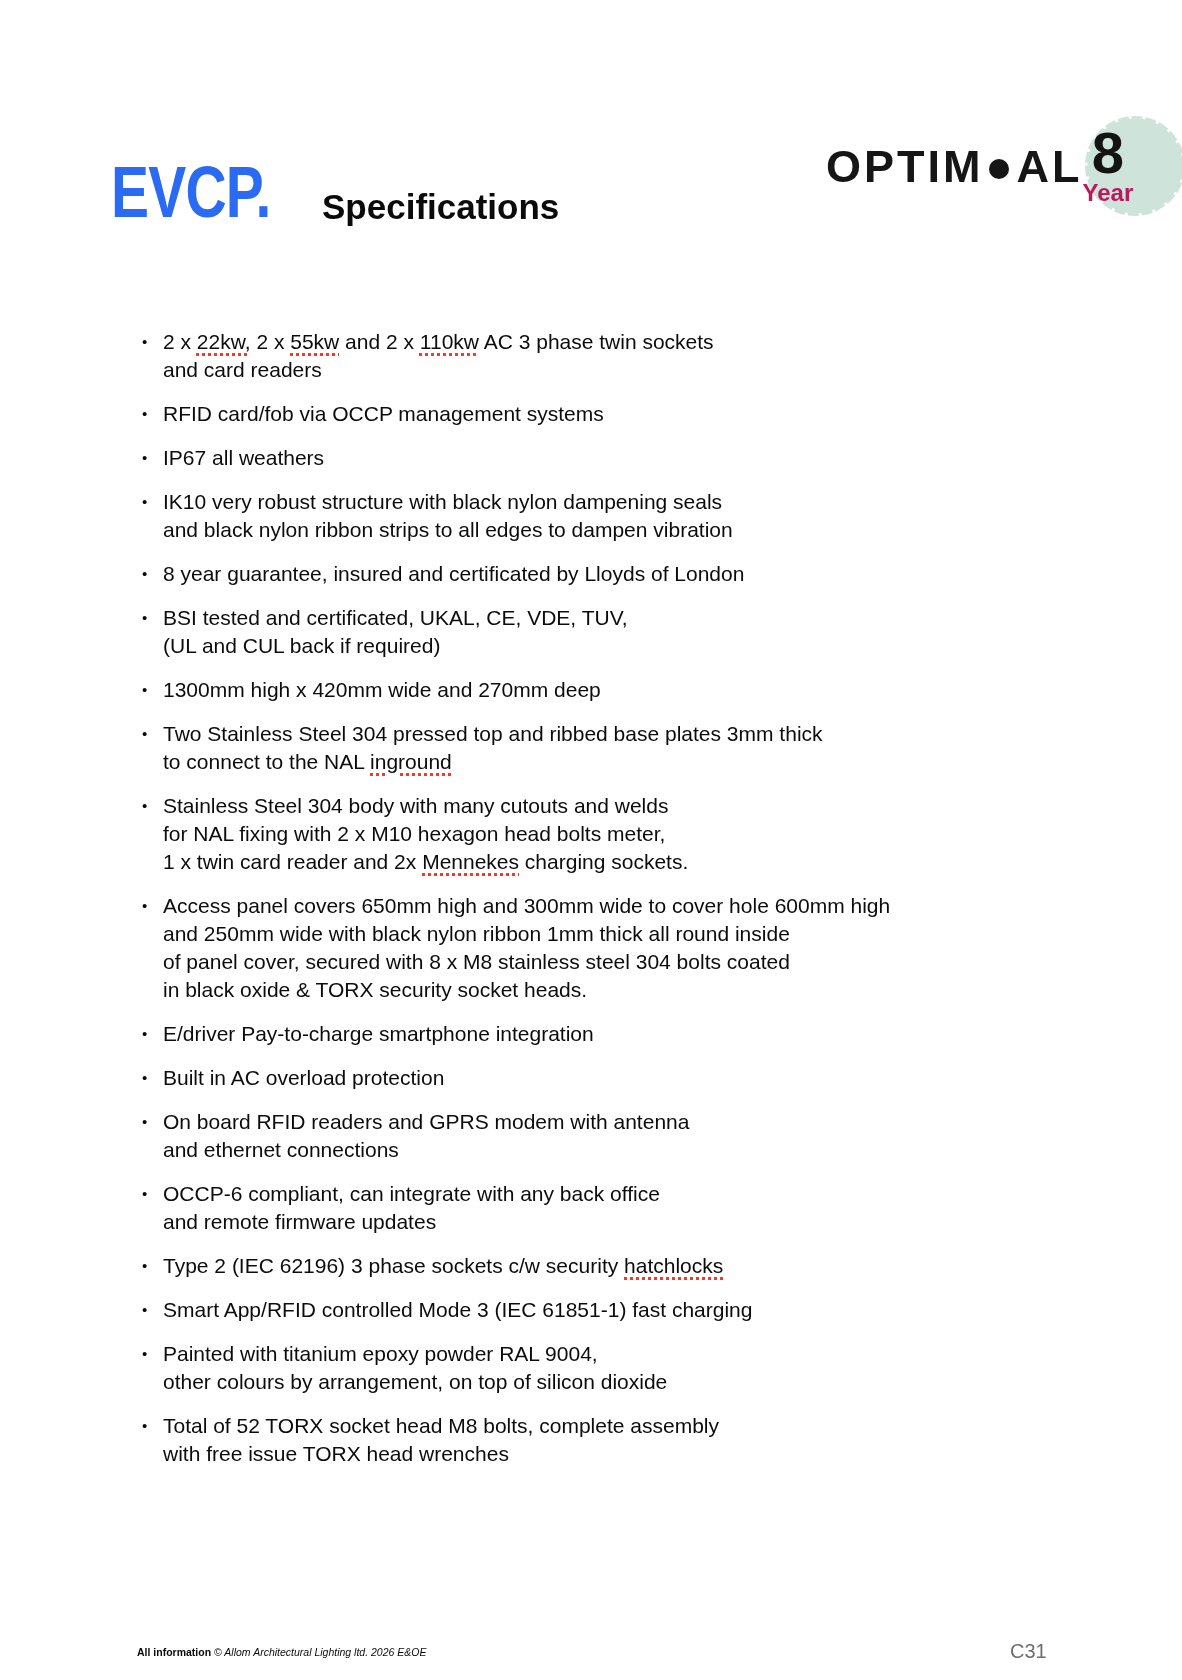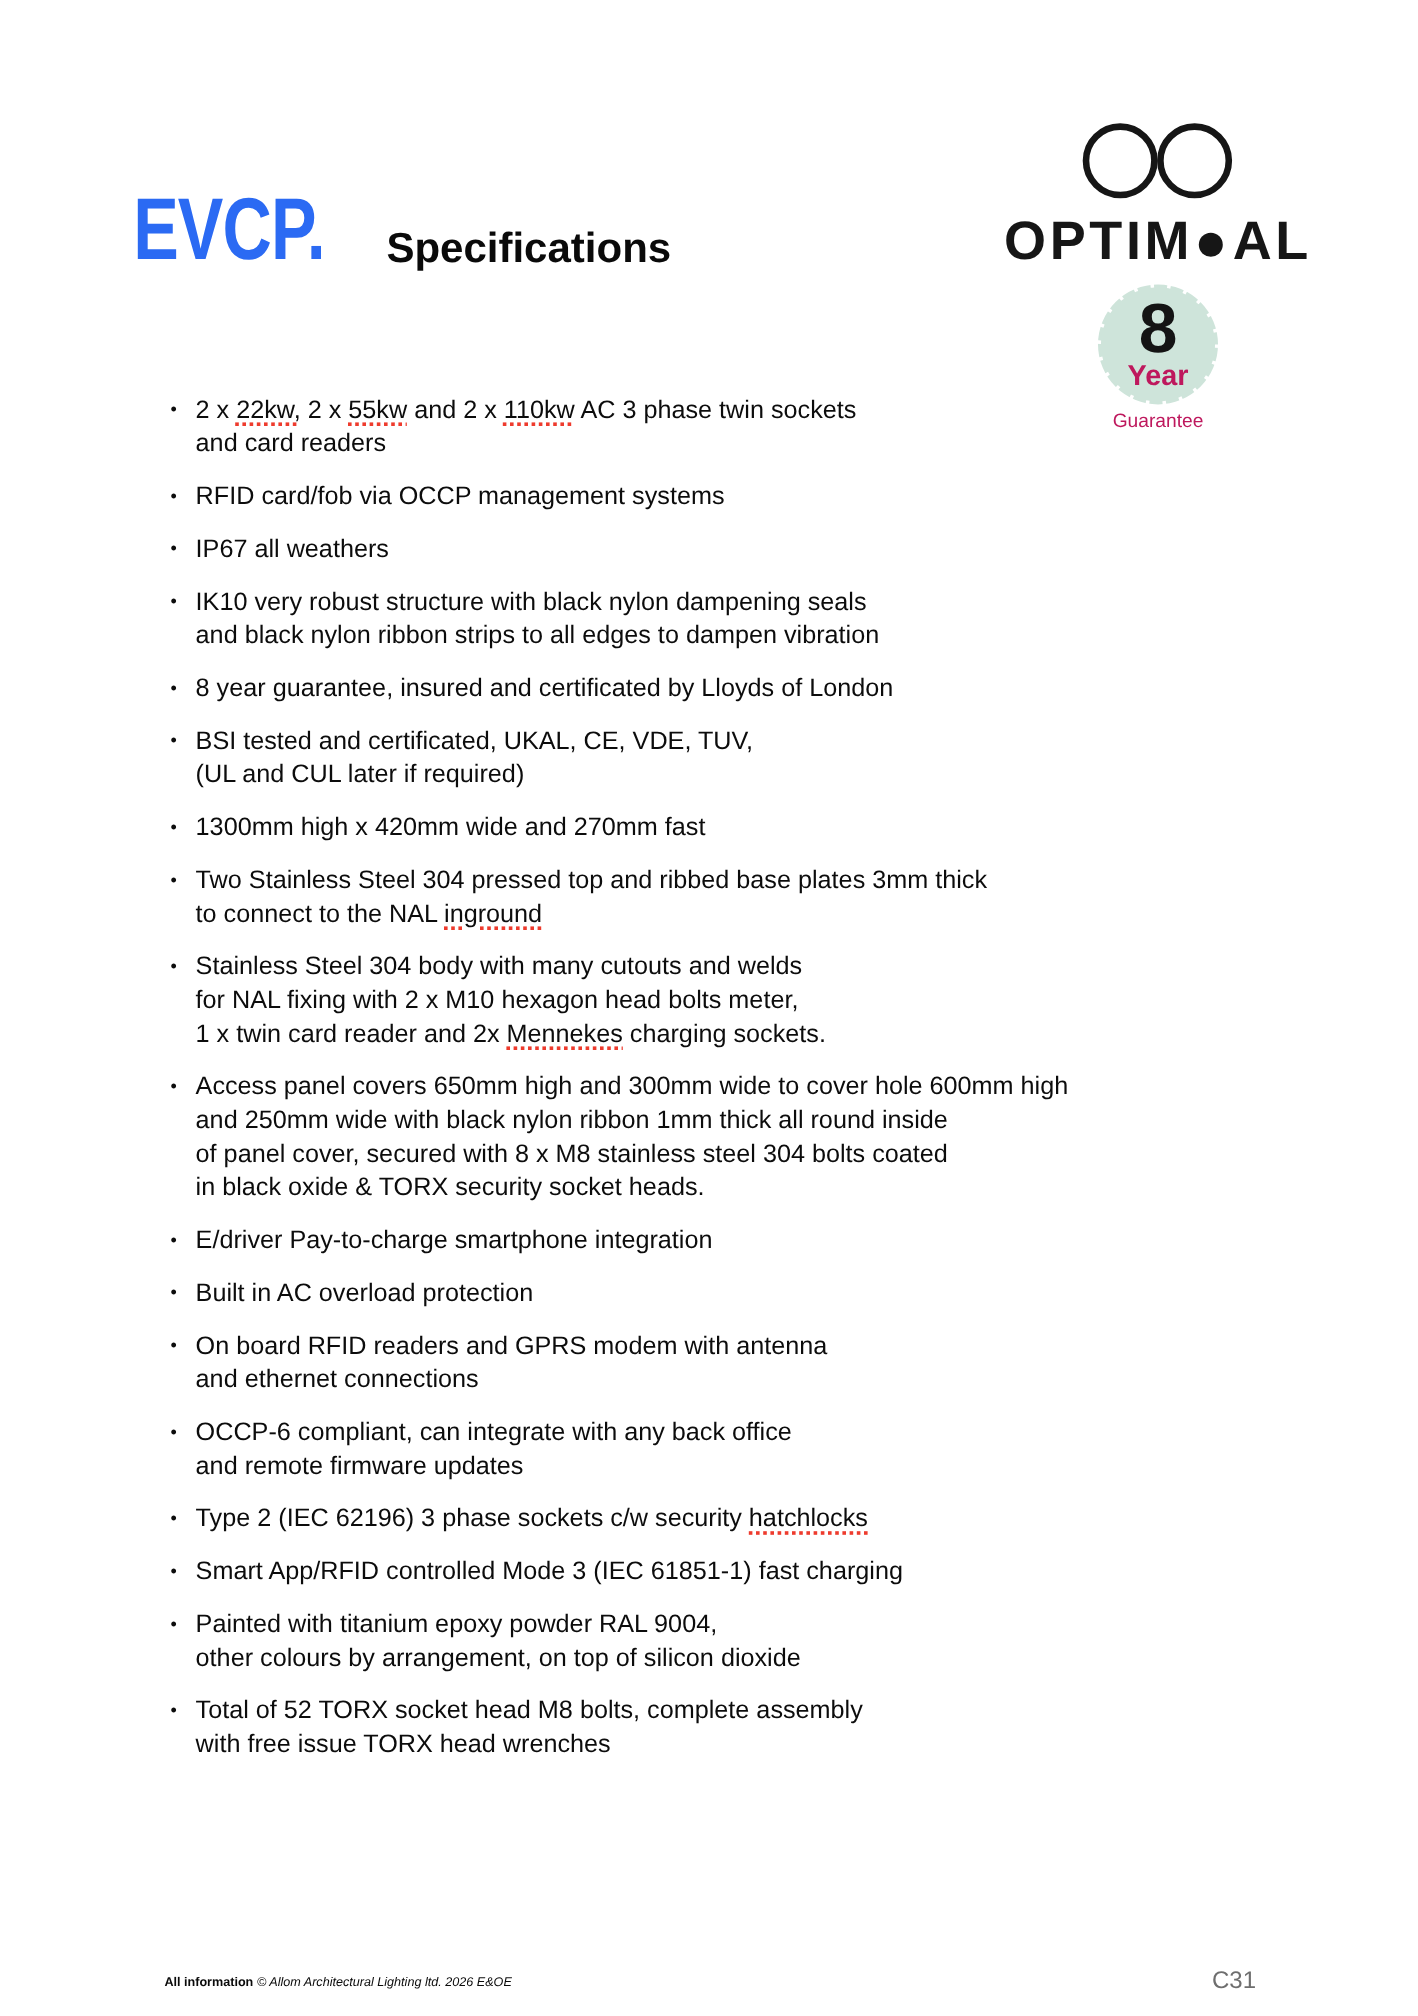--- a/index.html
+++ b/index.html
@@ -42,21 +42,20 @@
     color:#0a0a0a;
     white-space:nowrap;
   }
 
   
   .optimal-block{
     position:absolute;
     left:826px; top:86px;
     width:278px;
     display:flex;
-    flex-direction:column;
     align-items:center;
   }
   .optimal-circles{display:block;}
   .optimal-word{
     margin-top:12px;
     display:flex;
     align-items:center;
     font-size:45px;
     font-weight:700;
     letter-spacing:3px;
@@ -183,22 +182,22 @@
     </div>
     <div class="badge-label">Guarantee</div>
   </div>
 
   <ul class="spec-list">
       <li><span class="bullet">•</span><span>2 x </span><span class="sp">22kw,</span><span> 2 x </span><span class="sp">55kw</span><span> and 2 x </span><span class="sp">110kw</span><span> AC 3 phase twin sockets</span><br><span>and card readers</span></li>
       <li><span class="bullet">•</span><span>RFID card/fob via OCCP management systems</span></li>
       <li><span class="bullet">•</span><span>IP67 all weathers</span></li>
       <li><span class="bullet">•</span><span>IK10 very robust structure with black nylon dampening seals</span><br><span>and black nylon ribbon strips to all edges to dampen vibration</span></li>
       <li><span class="bullet">•</span><span>8 year guarantee, insured and certificated by Lloyds of London</span></li>
-      <li><span class="bullet">•</span><span>BSI tested and certificated, UKAL, CE, VDE, TUV,</span><br><span>(UL and CUL later if required)</span></li>
-      <li><span class="bullet">•</span><span>1300mm high x 420mm wide and 270mm fast</span></li>
+      <li><span class="bullet">•</span><span>BSI tested and certificated, UKAL, CE, VDE, TUV,</span><br><span>(UL and CUL back if required)</span></li>
+      <li><span class="bullet">•</span><span>1300mm high x 420mm wide and 270mm deep</span></li>
       <li><span class="bullet">•</span><span>Two Stainless Steel 304 pressed top and ribbed base plates 3mm thick</span><br><span>to connect to the NAL </span><span class="sp">inground</span></li>
       <li><span class="bullet">•</span><span>Stainless Steel 304 body with many cutouts and welds</span><br><span>for NAL fixing with 2 x M10 hexagon head bolts meter,</span><br><span>1 x twin card reader and 2x </span><span class="sp">Mennekes</span><span> charging sockets.</span></li>
       <li><span class="bullet">•</span><span>Access panel covers 650mm high and 300mm wide to cover hole 600mm high</span><br><span>and 250mm wide with black nylon ribbon 1mm thick all round inside</span><br><span>of panel cover, secured with 8 x M8 stainless steel 304 bolts coated</span><br><span>in black oxide &amp; TORX security socket heads.</span></li>
       <li><span class="bullet">•</span><span>E/driver Pay-to-charge smartphone integration</span></li>
       <li><span class="bullet">•</span><span>Built in AC overload protection</span></li>
       <li><span class="bullet">•</span><span>On board RFID readers and GPRS modem with antenna</span><br><span>and ethernet connections</span></li>
       <li><span class="bullet">•</span><span>OCCP-6 compliant, can integrate with any back office</span><br><span>and remote firmware updates</span></li>
       <li><span class="bullet">•</span><span>Type 2 (IEC 62196) 3 phase sockets c/w security </span><span class="sp">hatchlocks</span></li>
       <li><span class="bullet">•</span><span>Smart App/RFID controlled Mode 3 (IEC 61851-1) fast charging</span></li>
       <li><span class="bullet">•</span><span>Painted with titanium epoxy powder RAL 9004,</span><br><span>other colours by arrangement, on top of silicon dioxide</span></li>

